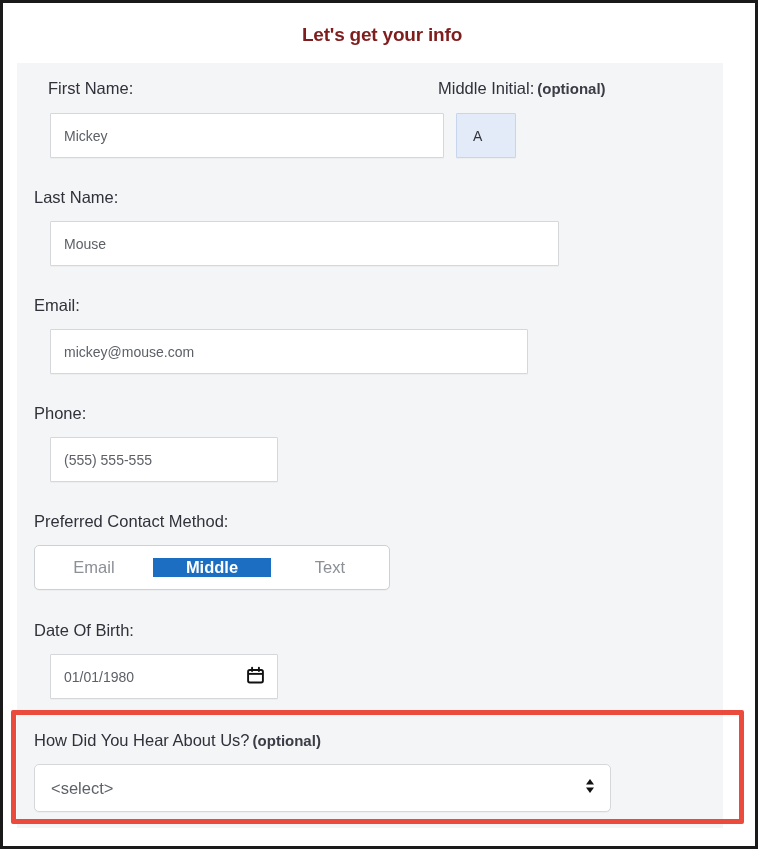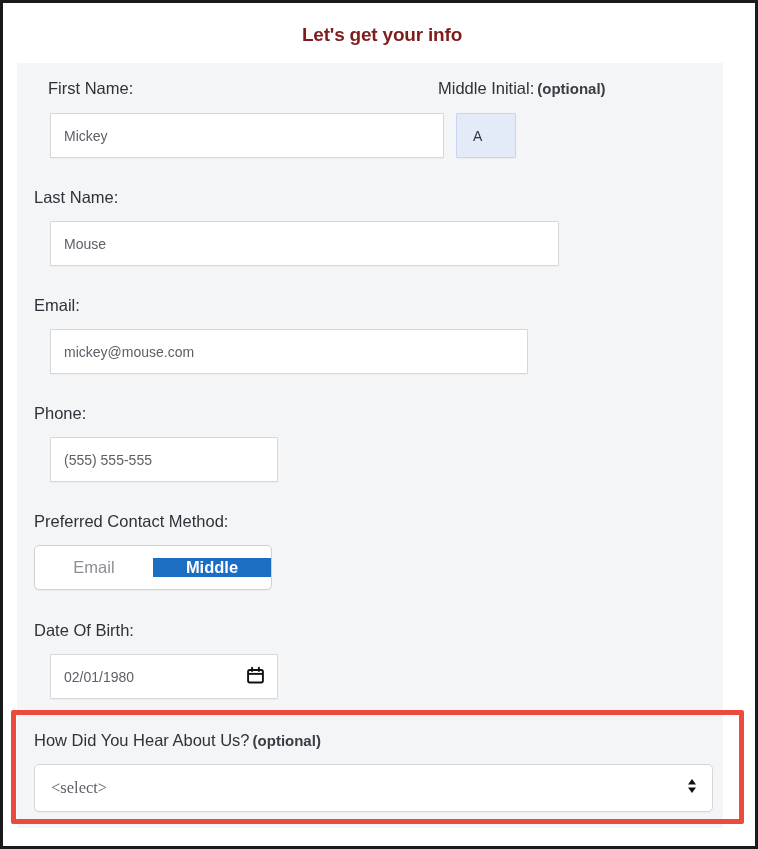--- a/index.html
+++ b/index.html
@@ -110,21 +110,21 @@
   #phone-label       { left: 17px;  top: 342px; }
   #phone-input       { left: 17px;  top: 374px; width: 228px; height: 45px; }
 
   #contact-label     { left: 17px;  top: 450px; }
   #contact-group     { left: 17px;  top: 482px; }
 
   #dob-label         { left: 17px;  top: 559px; }
   #dob-input         { left: 17px;  top: 591px; width: 228px; height: 45px; }
 
   #source-label      { left: 17px;  top: 669px; }
-  #source-select     { left: 17px;  top: 701px; width: 679px; height: 48px; font-family: Liberation Serif, serif; }
+  #source-select     { left: 17px;  top: 701px; width: 577px; height: 48px; }
 
   
   .segmented {
     display: flex;
     box-sizing: border-box;
     height: 45px;
     border: 1px solid #cdd0d4;
     border-radius: 5px;
     overflow: hidden;
     background: #ffffff;
@@ -219,25 +219,26 @@
 
     <div class="field label" id="phone-label">Phone:</div>
     <div class="field input" id="phone-input">
       <span>(555) 555-555</span>
     </div>
 
     <div class="field label" id="contact-label">Preferred Contact Method:</div>
     <div class="field segmented" id="contact-group">
       <div class="segment">Email</div>
       <div class="segment active">Middle</div>
+      <div class="segment">Text</div>
     </div>
 
     <div class="field label" id="dob-label">Date Of Birth:</div>
     <div class="field input date" id="dob-input">
-      <span>02/01/1980</span>
+      <span>01/01/1980</span>
       <span class="cal-icon">
         <svg width="19" height="19" viewBox="0 0 20 20" aria-hidden="true">
           <rect x="2.2" y="4.2" width="15.6" height="13.2" rx="1.8" fill="#ffffff" stroke="#111111" stroke-width="2"></rect>
           <line x1="2.2" y1="8.3" x2="17.8" y2="8.3" stroke="#111111" stroke-width="2"></line>
           <line x1="6.4" y1="1.8" x2="6.4" y2="5.2" stroke="#111111" stroke-width="2" stroke-linecap="round"></line>
           <line x1="13.6" y1="1.8" x2="13.6" y2="5.2" stroke="#111111" stroke-width="2" stroke-linecap="round"></line>
         </svg>
       </span>
     </div>
 

